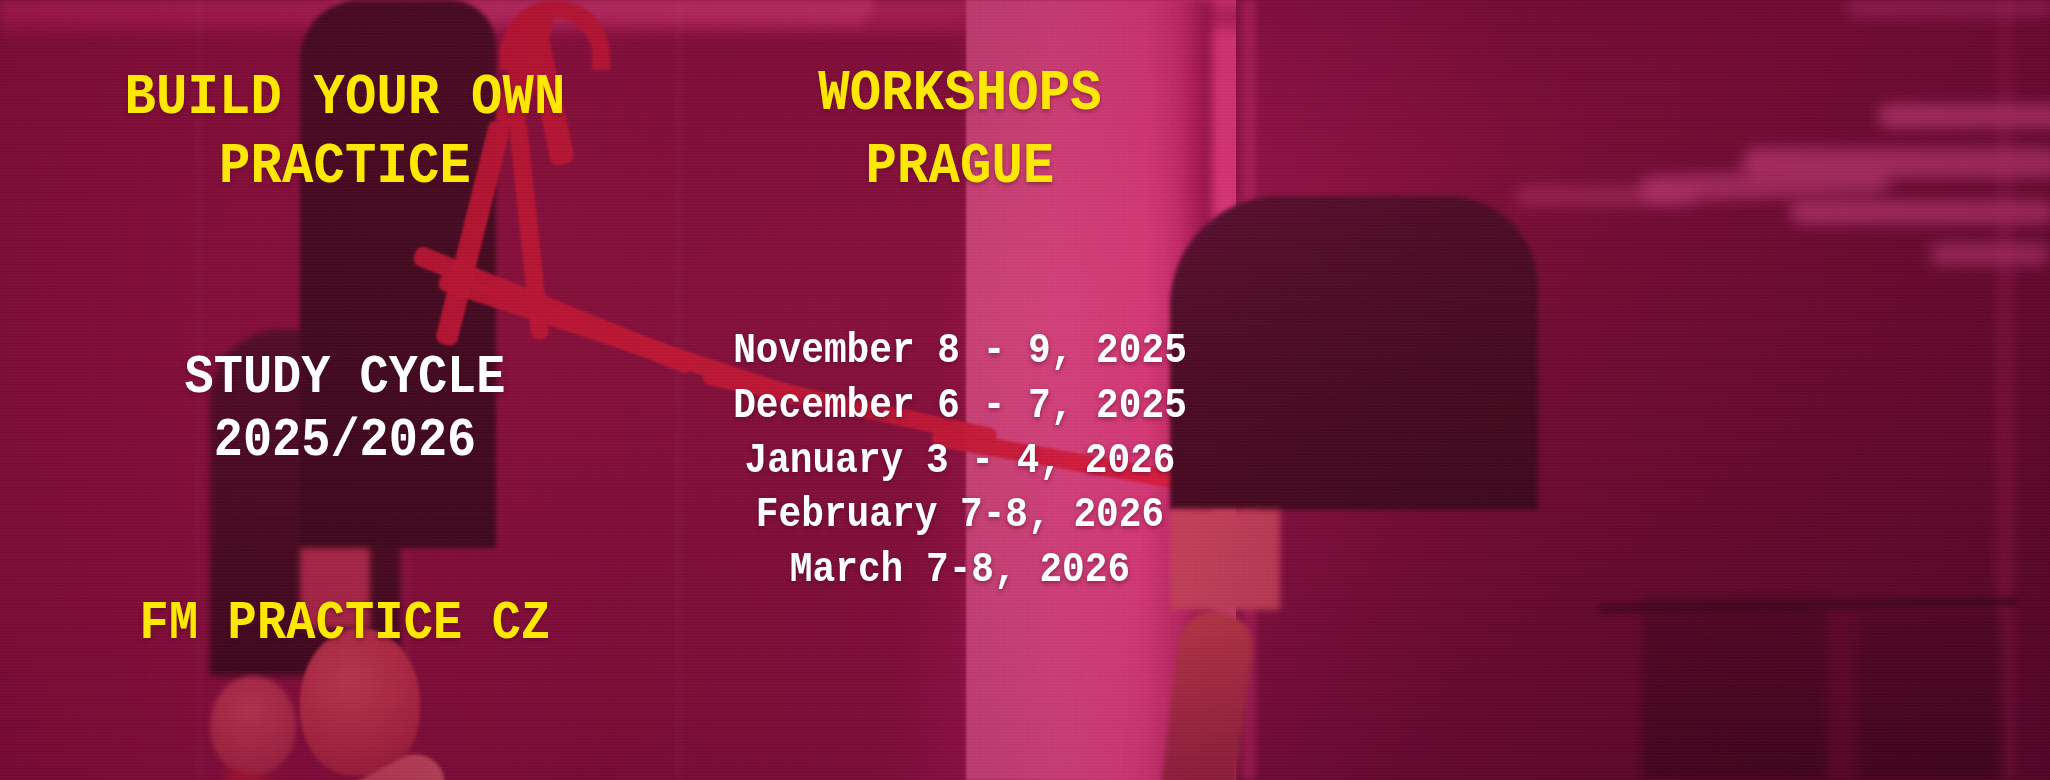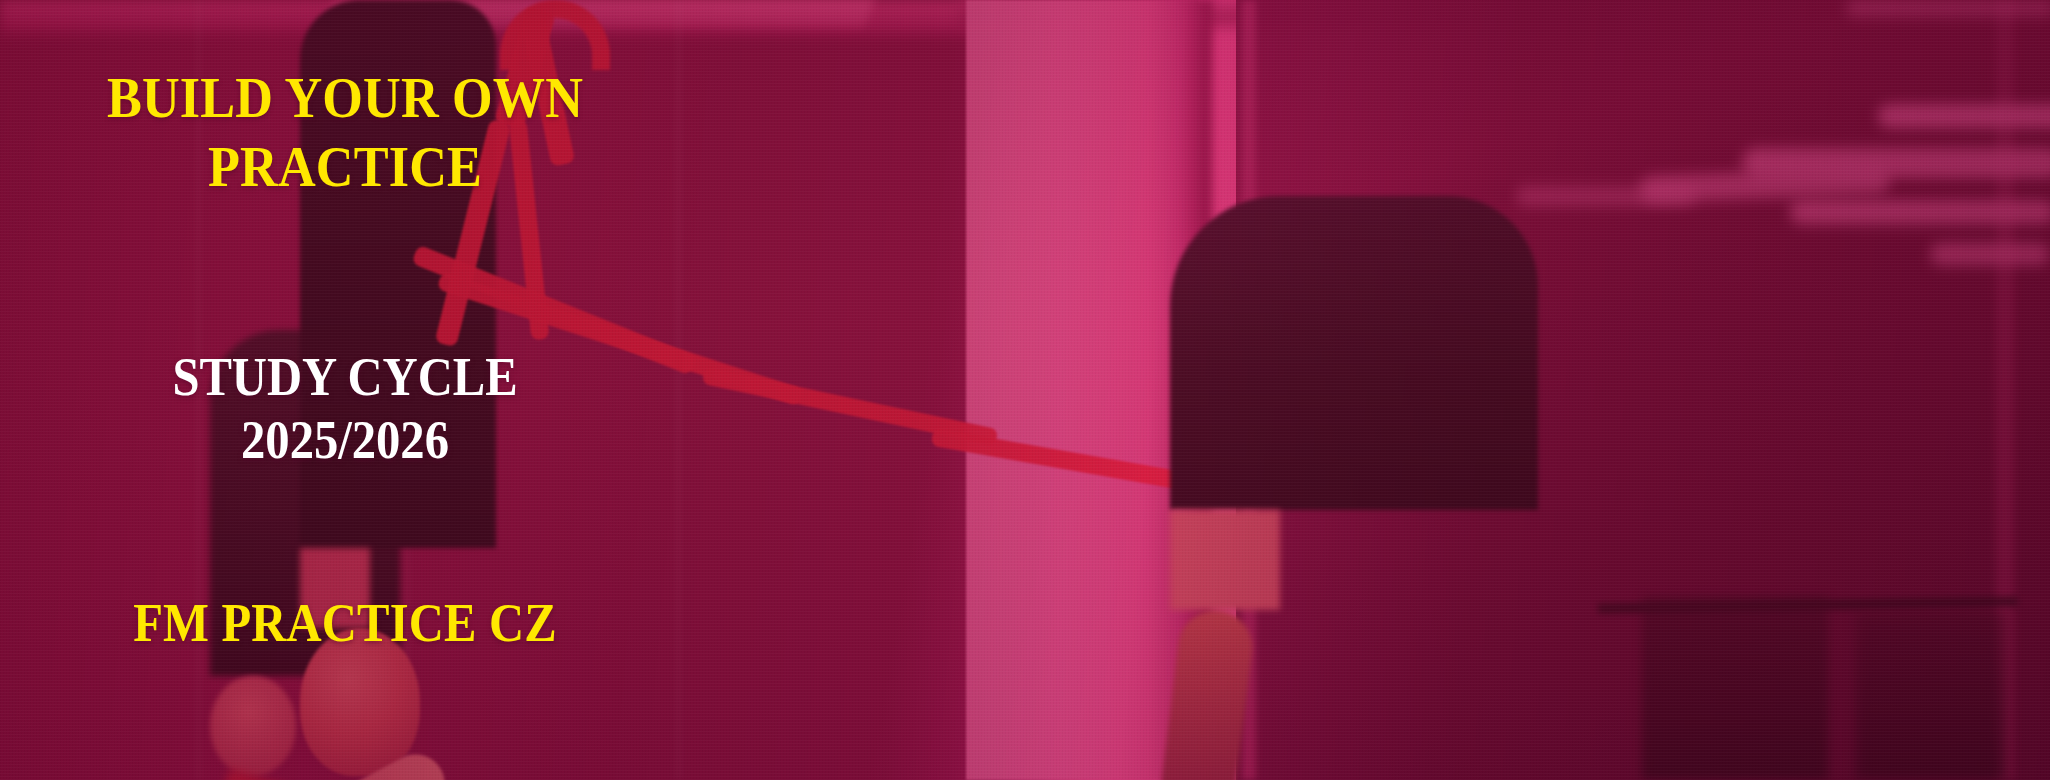--- a/index.html
+++ b/index.html
@@ -3,21 +3,21 @@
 <meta charset="utf-8">
 <title>FM Practice CZ — Workshops Banner</title>
 <style>
   html,body{margin:0;padding:0;background:#000;}
   *{box-sizing:border-box;}
 
   .banner{
     position:relative;
     width:2050px;height:780px;
     overflow:hidden;
-    font-family:Liberation Serif, serif;
+    font-family:Liberation Mono, monospace;
     background:#404040;
   }
 
   
   .photo{position:absolute;inset:0;overflow:hidden;}
   .photo > *{position:absolute;}
 
   
   .wall{inset:0;
     background:
@@ -248,16 +248,30 @@
       </div>
 
       <div class="wh t-study">
         <span class="ln1">STUDY CYCLE</span>
         <span class="ln2">2025/2026</span>
       </div>
 
       <div class="hl t-fm">FM PRACTICE CZ</div>
     </div>
 
+    <div class="col col-mid">
+      <div class="hl t-ws">
+        <span class="ln1">WORKSHOPS</span>
+        <span class="ln2">PRAGUE</span>
+      </div>
+
+      <div class="wh t-dates">
+        <span class="d">November 8 - 9, 2025</span>
+        <span class="d">December 6 - 7, 2025</span>
+        <span class="d">January 3 - 4, 2026</span>
+        <span class="d">February 7-8, 2026</span>
+        <span class="d">March 7-8, 2026</span>
+      </div>
+    </div>
 
 
   </div>
 </div>
 
 </body></html>

